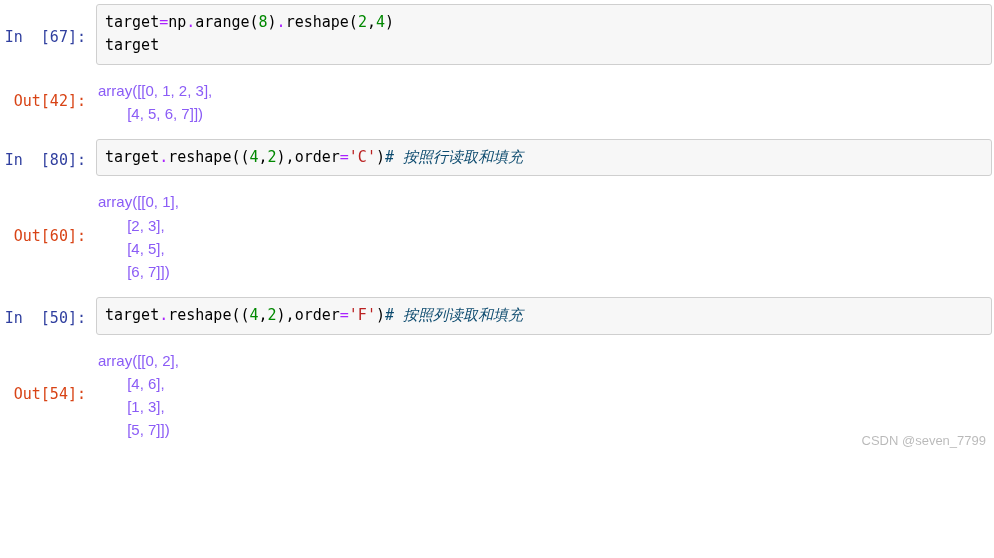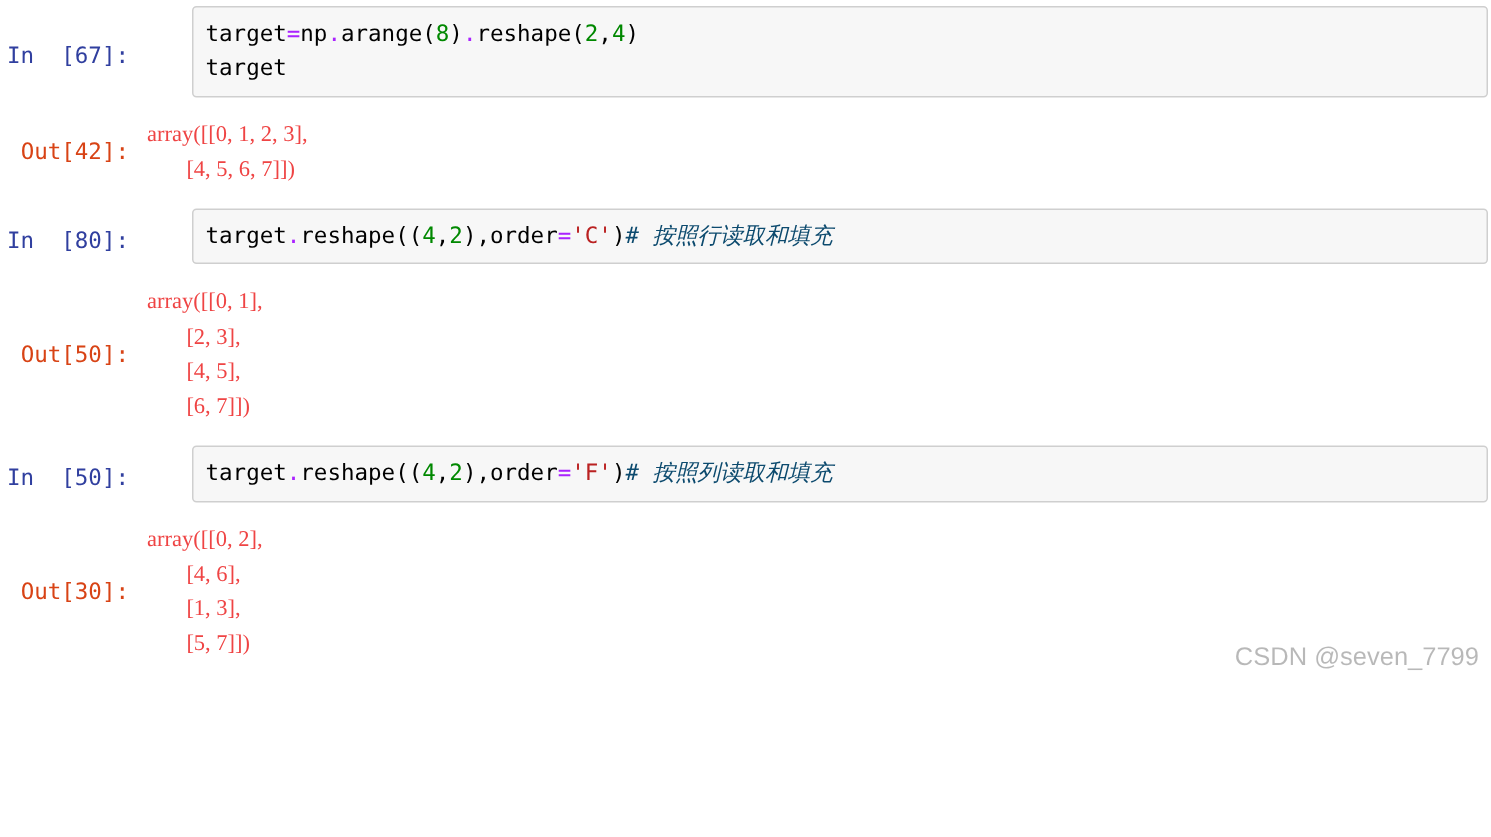--- a/index.html
+++ b/index.html
@@ -32,41 +32,40 @@
     .input-area {
       flex: 1;
       background: #f7f7f7;
       border: 1px solid #cfcfcf;
       border-radius: 3px;
       padding: 6px 8px;
       font-family: "DejaVu Sans Mono", "Courier New", monospace;
       white-space: pre;
       overflow: hidden;
       margin-right: 2px;
-      margin-left: 32px;
     }
     .output-area {
       flex: 1;
       padding: 0 8px 0 2px;
-      font-family: Liberation Serif, serif;
+      font-family: Liberation Sans, sans-serif;
       white-space: pre;
-      color: #ef4444;
+      color: #8b5cf6;
     }
     
     .tok-op { color: #aa22ff; }
     .tok-num { color: #008800; }
     .tok-str { color: #ba2121; }
     .tok-comment { color: #0c4a6e; font-style: italic; }
     .watermark {
       position: absolute;
       right: 8px;
       bottom: 4px;
       color: rgba(0,0,0,0.28);
       font-family: sans-serif;
-      font-size: 17px;
+      font-size: 13px;
     }
   </style>
 </head>
 <body>
 
 <div id="notebook">
     <div class="cell">
       <div class="prompt in">In  [67]:</div>
       <div class="input-area"><span>target</span><span class="tok-op">=</span><span>np</span><span class="tok-op">.</span><span>arange</span><span>(</span><span class="tok-num">8</span><span>)</span><span class="tok-op">.</span><span>reshape</span><span>(</span><span class="tok-num">2</span><span>,</span><span class="tok-num">4</span><span>)</span>
 <span>target</span></div>
@@ -74,31 +73,31 @@
     <div class="cell">
       <div class="prompt out">Out[42]:</div>
       <div class="output-area">array([[0, 1, 2, 3],
        [4, 5, 6, 7]])</div>
     </div>
     <div class="cell">
       <div class="prompt in">In  [80]:</div>
       <div class="input-area"><span>target</span><span class="tok-op">.</span><span>reshape</span><span>((</span><span class="tok-num">4</span><span>,</span><span class="tok-num">2</span><span>),</span><span>order</span><span class="tok-op">=</span><span class="tok-str">'C'</span><span>)</span><span class="tok-comment"># 按照行读取和填充</span></div>
     </div>
     <div class="cell">
-      <div class="prompt out">Out[50]:</div>
+      <div class="prompt out">Out[60]:</div>
       <div class="output-area">array([[0, 1],
        [2, 3],
        [4, 5],
        [6, 7]])</div>
     </div>
     <div class="cell">
       <div class="prompt in">In  [50]:</div>
       <div class="input-area"><span>target</span><span class="tok-op">.</span><span>reshape</span><span>((</span><span class="tok-num">4</span><span>,</span><span class="tok-num">2</span><span>),</span><span>order</span><span class="tok-op">=</span><span class="tok-str">'F'</span><span>)</span><span class="tok-comment"># 按照列读取和填充</span></div>
     </div>
     <div class="cell">
-      <div class="prompt out">Out[30]:</div>
+      <div class="prompt out">Out[54]:</div>
       <div class="output-area">array([[0, 2],
        [4, 6],
        [1, 3],
        [5, 7]])</div>
     </div>
   </div>
 <div class="watermark">CSDN @seven_7799</div>
 
 </body></html>

